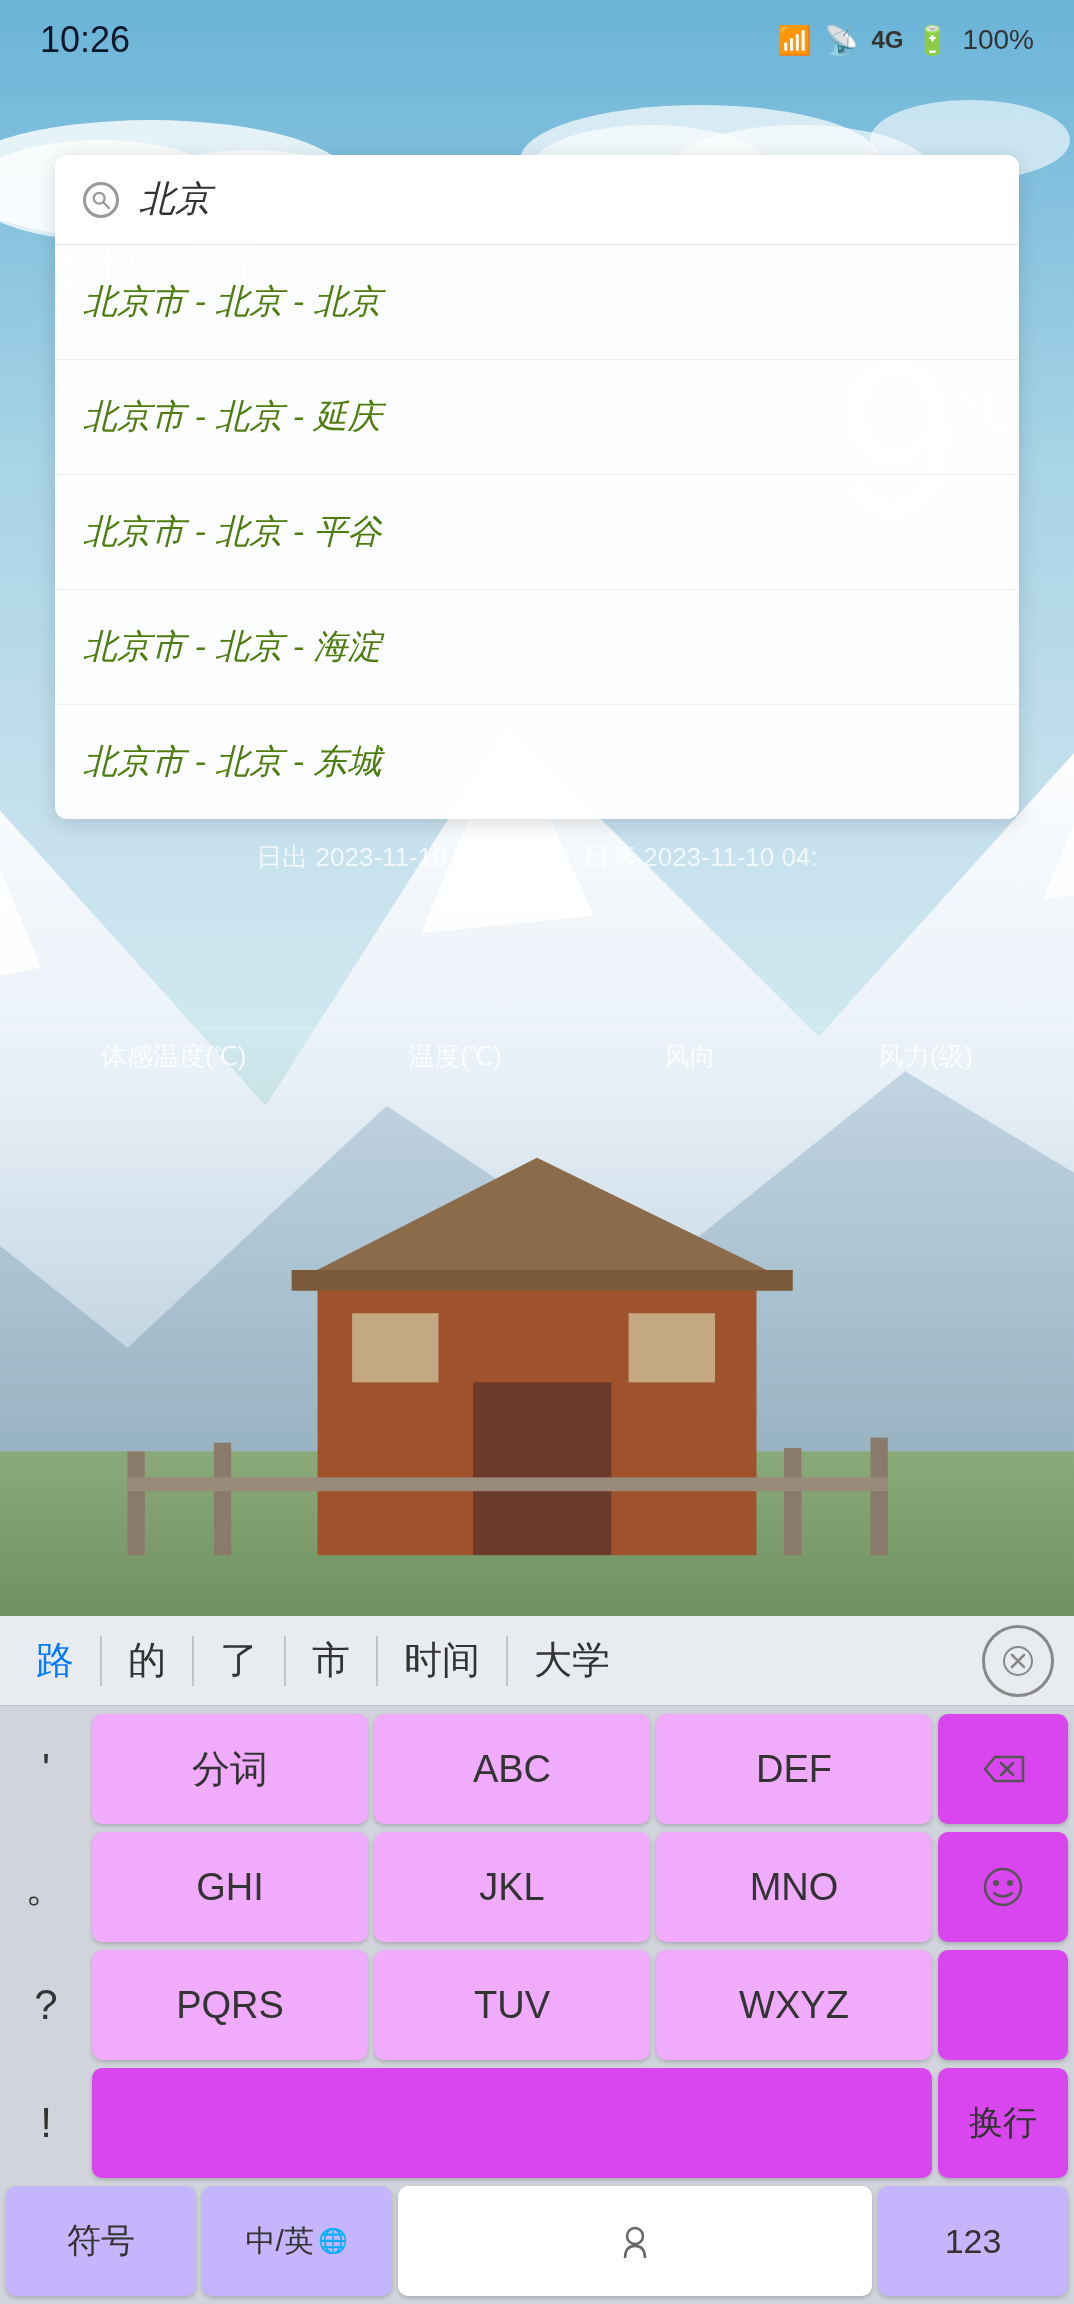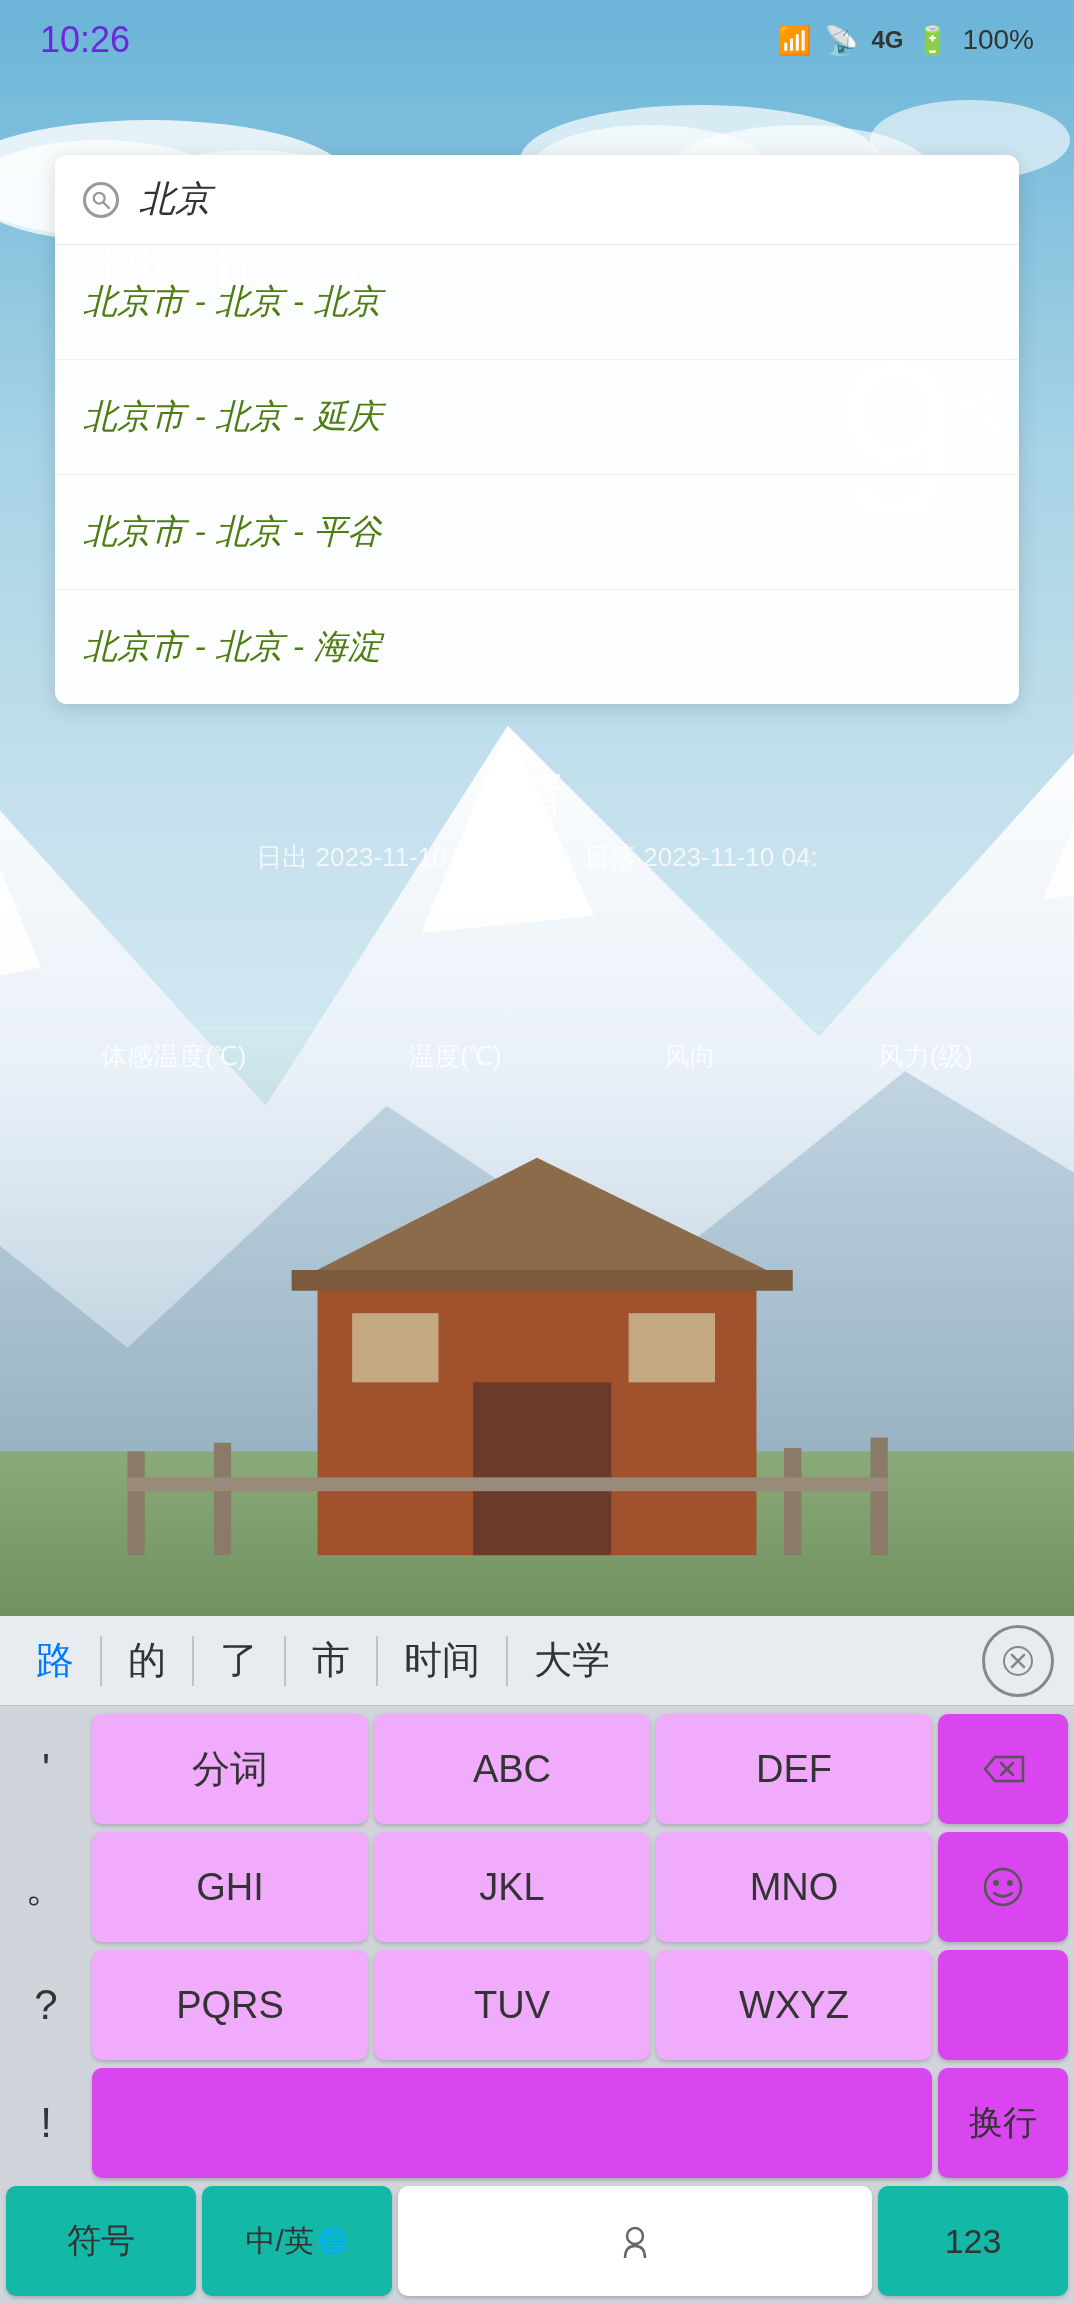--- a/index.html
+++ b/index.html
@@ -41,21 +41,21 @@
       display: flex;
       align-items: center;
       justify-content: space-between;
       padding: 0 40px;
       z-index: 100;
     }
 
     .status-time {
       font-size: 36px;
       font-weight: 500;
-      color: #6d28d9;
+      color: #0f172a;
     }
 
     .status-icons {
       display: flex;
       align-items: center;
       gap: 12px;
       font-size: 28px;
       color: #333;
     }
 
@@ -239,21 +239,21 @@
 
     
     .kb-bottom-row {
       display: flex;
       gap: 6px;
       height: 110px;
       align-items: stretch;
     }
 
     .kb-bottom-key {
-      background: #14b8a6;
+      background: #c4b5fd;
       border-radius: 10px;
       height: 110px;
       display: flex;
       align-items: center;
       justify-content: center;
       font-size: 34px;
       color: #333;
       box-shadow: 0 2px 4px rgba(0,0,0,0.2);
       cursor: pointer;
       user-select: none;
@@ -374,20 +374,23 @@
   </div>
   <div class="search-result-item">
     <span>北京市 - 北京 - 延庆</span>
   </div>
   <div class="search-result-item">
     <span>北京市 - 北京 - 平谷</span>
   </div>
   <div class="search-result-item">
     <span>北京市 - 北京 - 海淀</span>
   </div>
+  <div class="search-result-item">
+    <span>北京市 - 北京 - 东城</span>
+  </div>
 </div>
 
 <div class="weather-weather-text">
   <span>晴</span>
 </div>
 
 <div class="sunrise-sunset">
   <span>日出 2023-11-10 06:31:00</span>
   &nbsp;&nbsp;
   <span>日落 2023-11-10 04:</span>

